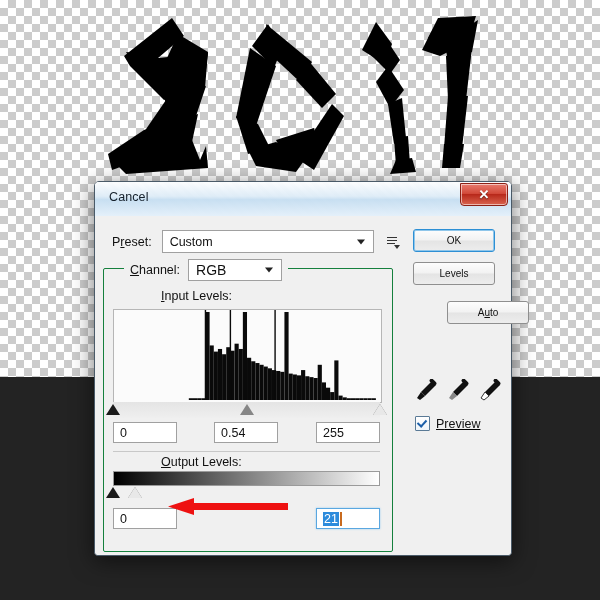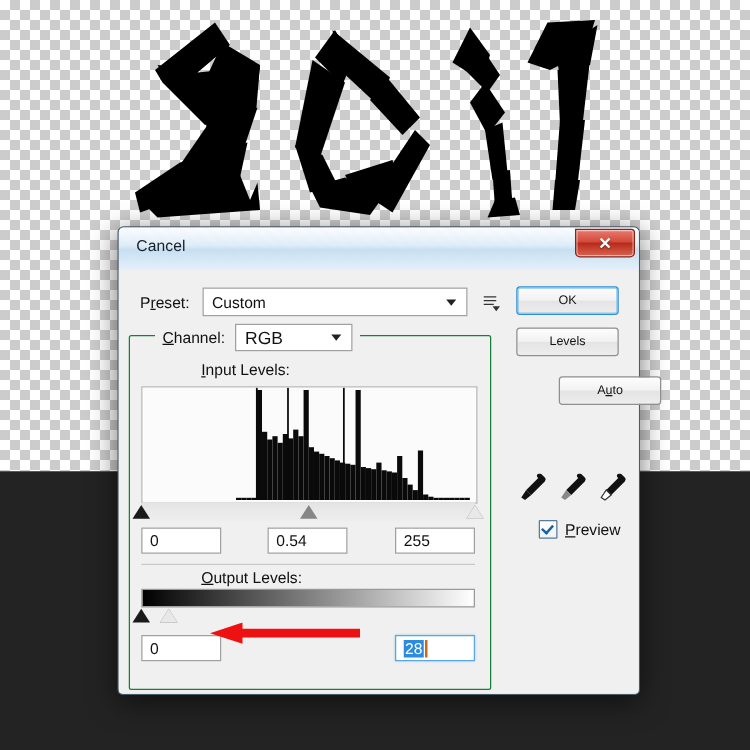--- a/index.html
+++ b/index.html
@@ -464,21 +464,21 @@
         <div class="section-label" style="left:9px; top:186px;"><u>O</u>utput Levels:</div>
 
         <div class="out-grad"></div>
         <div class="out-track">
           <div class="tri black" id="out-black" style="top: 0px; left: -7px;"></div>
           <div class="tri white" id="out-white" style="top: 0px; left: 14.894px;"></div>
         </div>
 
         <div class="numfield" style="left:9px; top:239px; width:64px;">0</div>
         <div class="numfield focused-field" style="left:212px; top:239px; width:64px;">
-          <span class="sel-text">28</span>
+          <span class="sel-text">21</span>
             <span class="caret-bar"></span>
         </div>
 
       </div>
 
       <div class="btn default" style="left:318px; top:13px;">OK</div>
       <div class="btn" style="left:318px; top:46px;">Levels</div>
       <div class="btn" style="left:318px; top:85px;margin-left:34px;">A<u>u</u>to</div>
 
       <div class="droppers" style="left:320px; top:163px;">
@@ -497,21 +497,21 @@
           </g>
 
           <g transform="translate(64,0)">
             <path d="M17,2 L21,6 L10,17 L6,13 Z" fill="#111"></path>
             <path d="M6,13 L10,17 L5,21 L2,19 Z" fill="#fff" stroke="#333" stroke-width="1"></path>
             <rect x="14" y="1" width="8" height="4" rx="2" transform="rotate(45 18 3)" fill="#111"></rect>
           </g>
         </svg>
       </div>
 
-      <div class="preview-row" style="left:336px; top:200px;">
+      <div class="preview-row" style="left:320px; top:200px;text-decoration:underline;">
         <span class="checkbox"></span>
         <span class="lbl"><u>P</u>review</span>
       </div>
 
     </div>
   </div>
 
   <div class="arrow">
     <svg width="120" height="18" viewBox="0 0 120 18" xmlns="http://www.w3.org/2000/svg">
       <g id="arrow-g">

